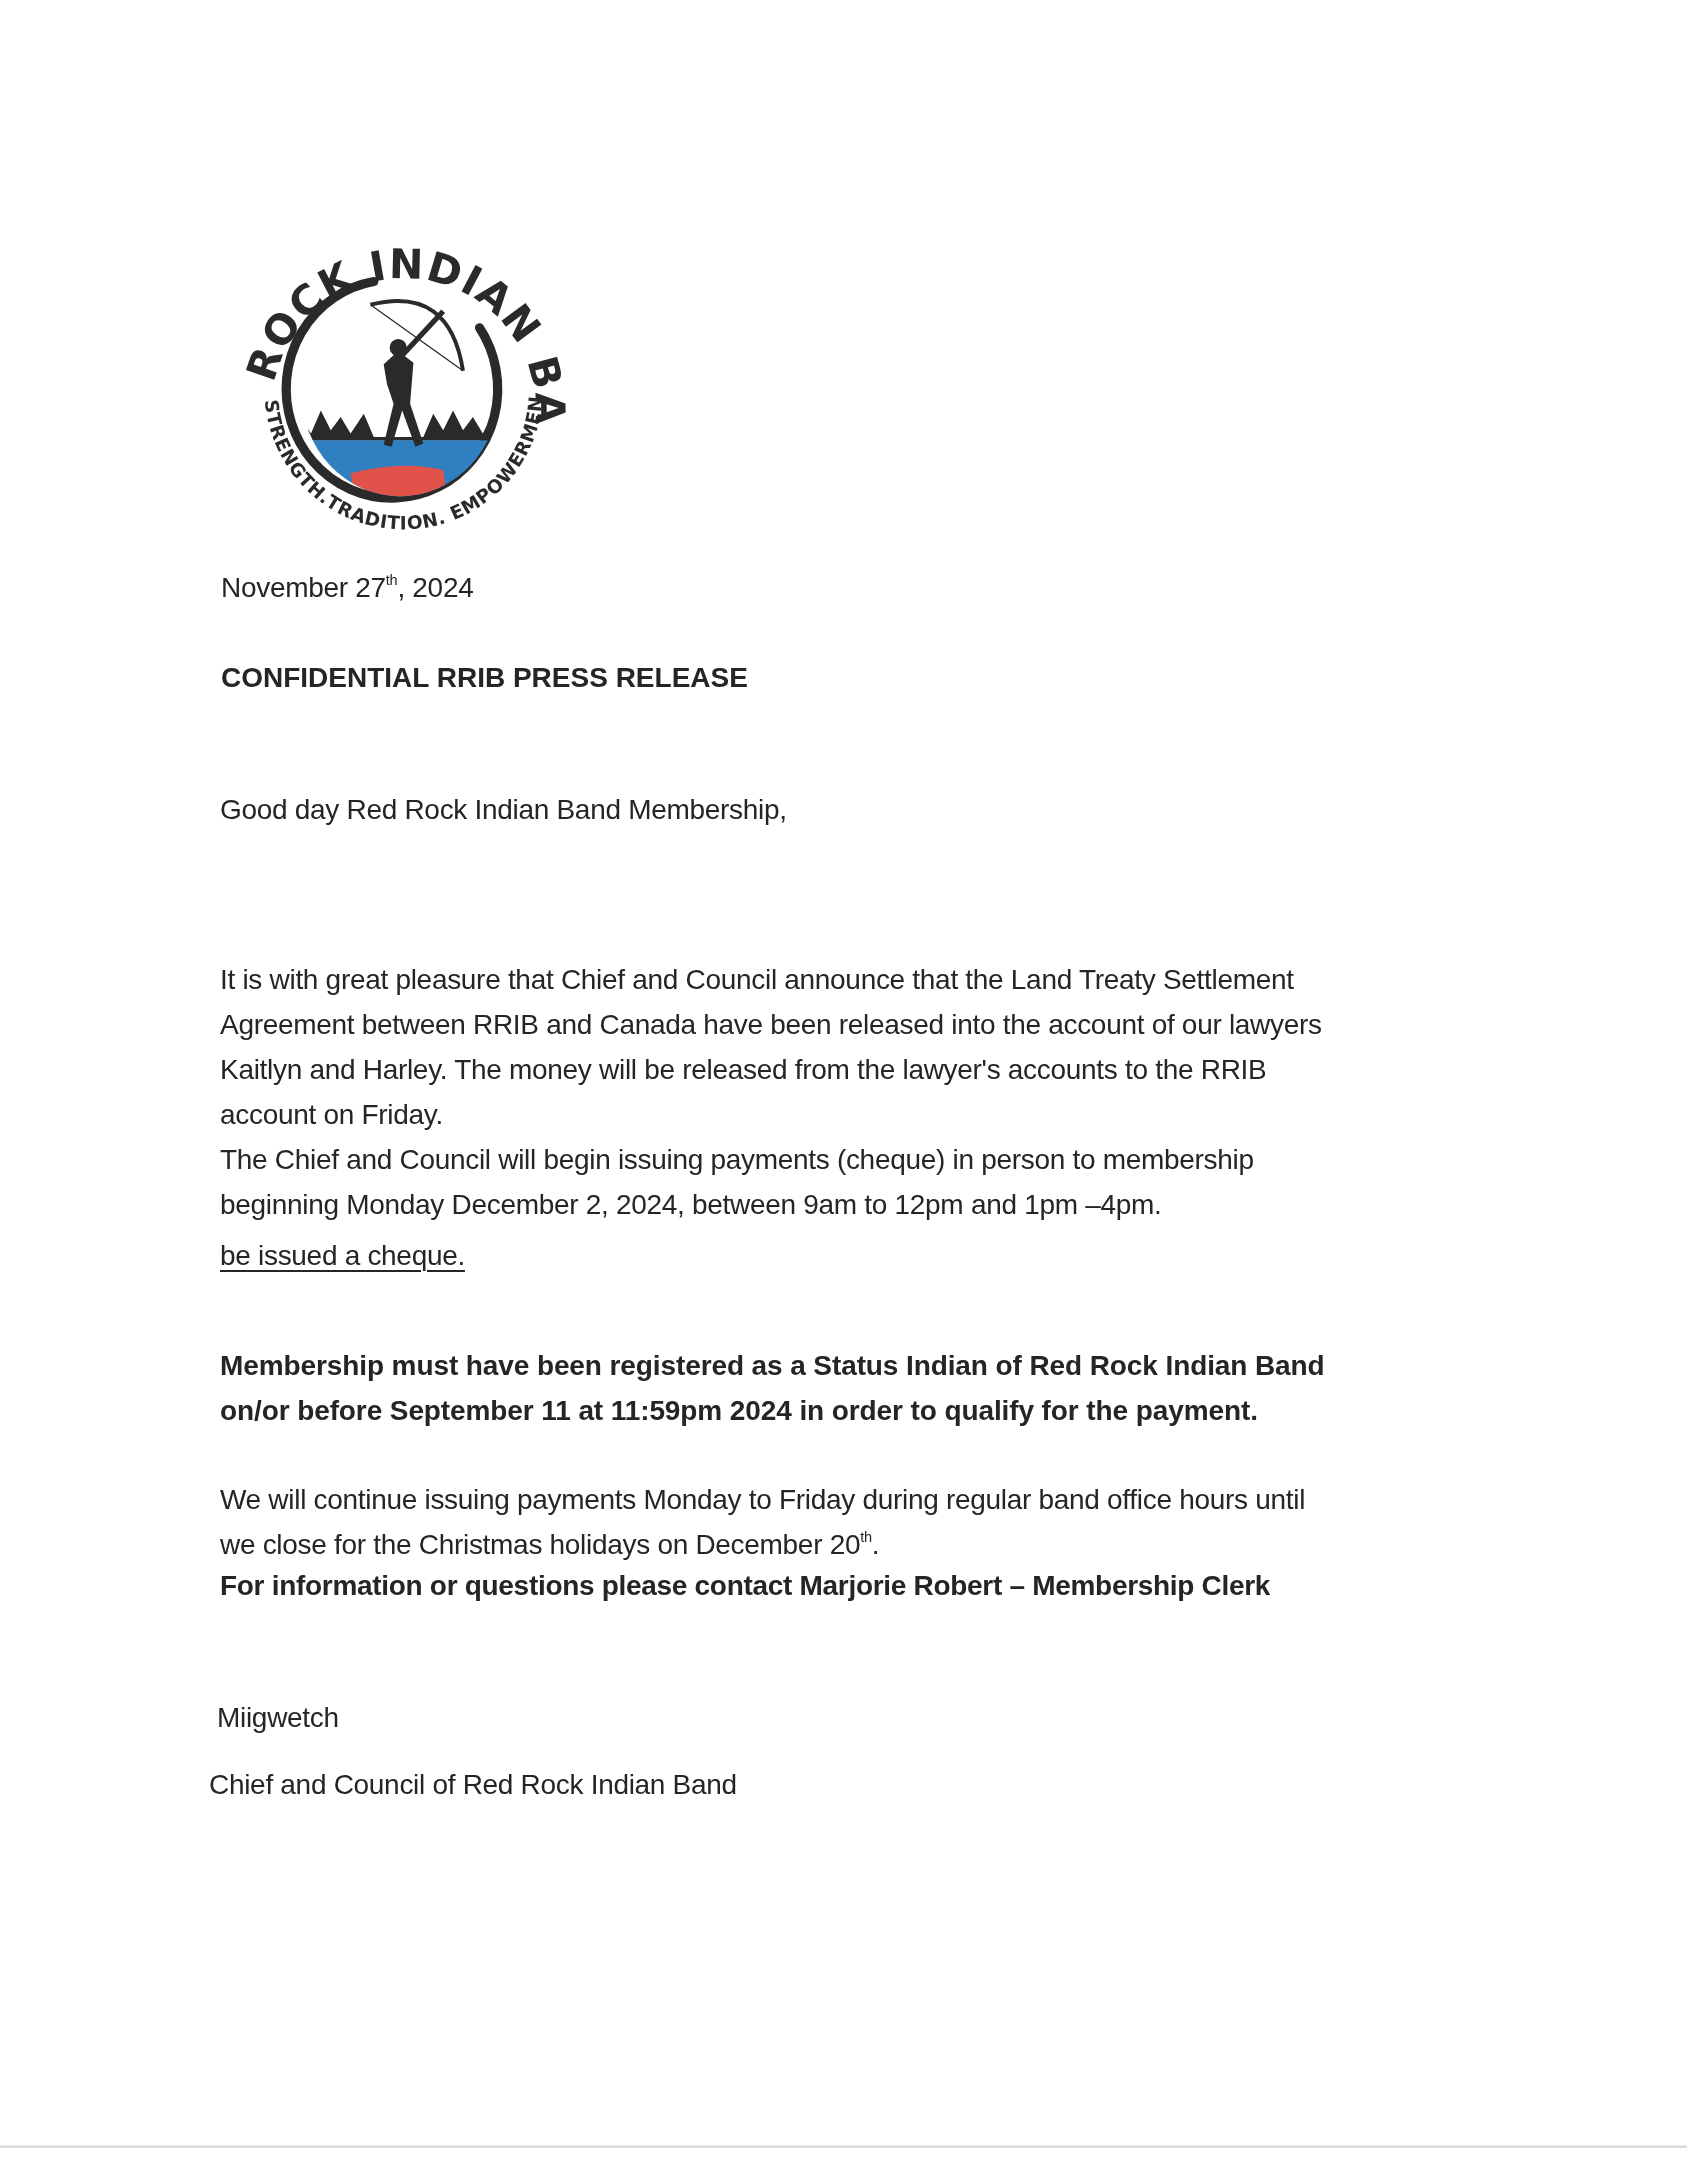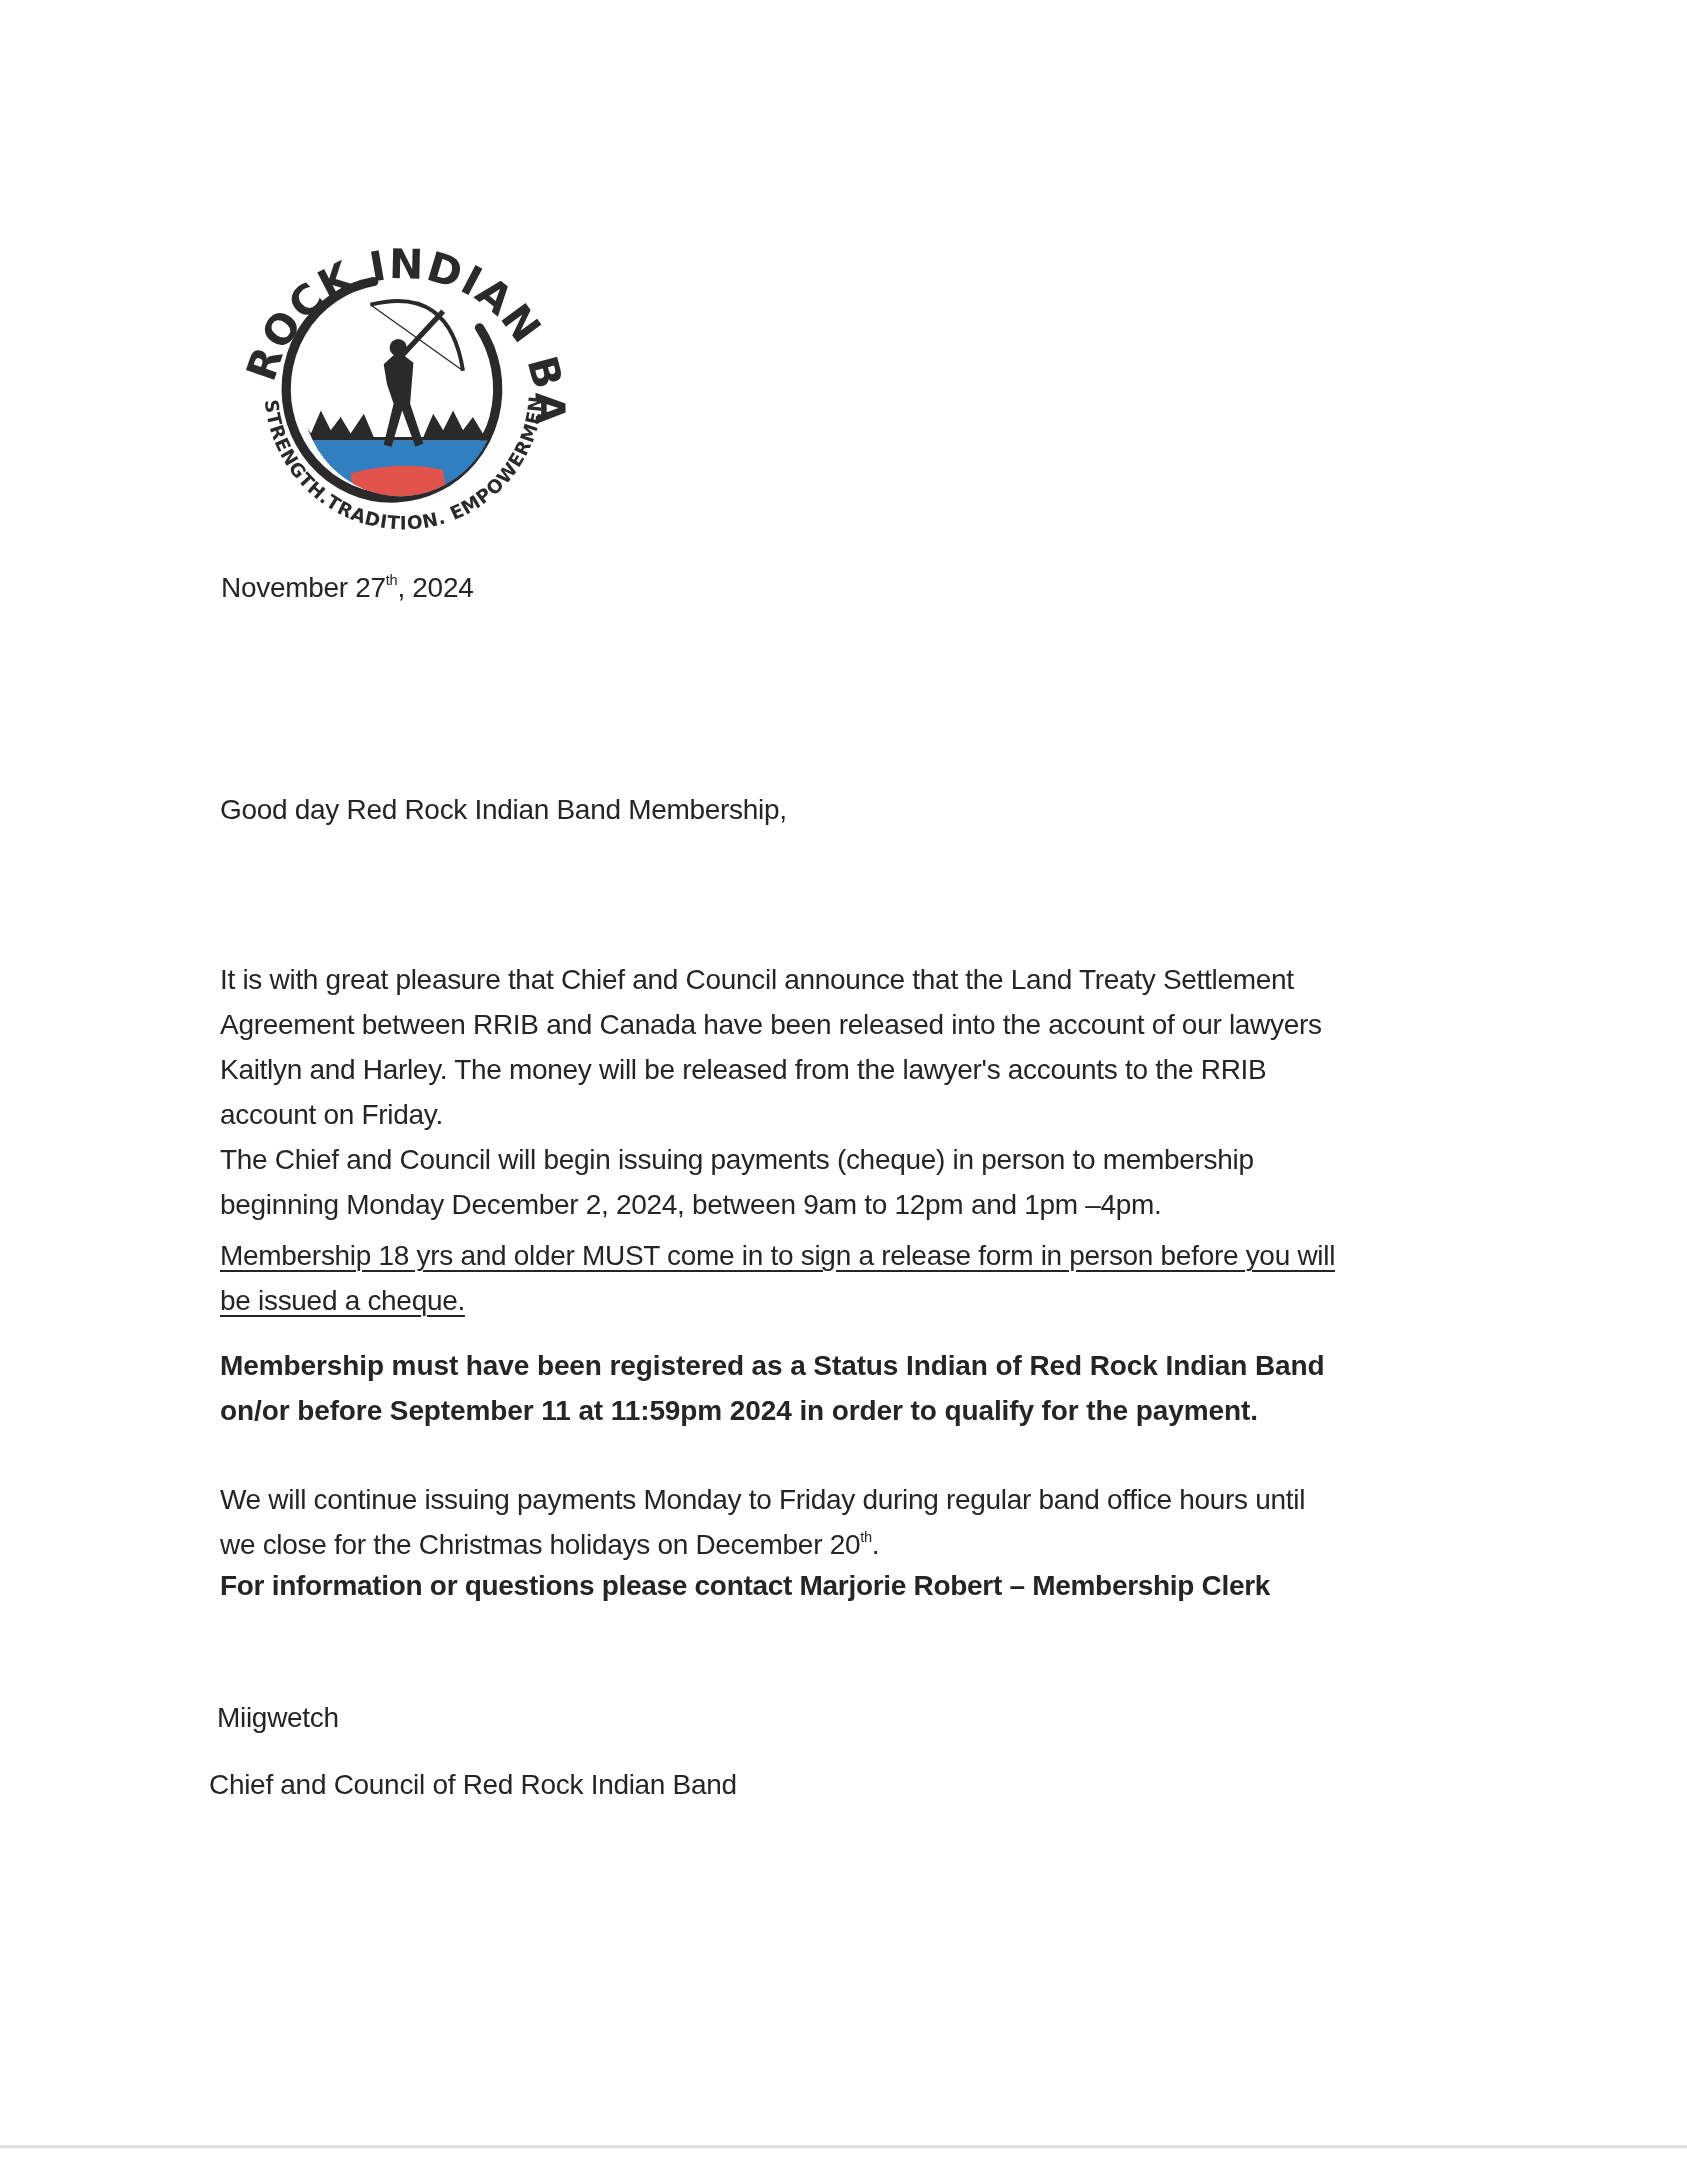--- a/index.html
+++ b/index.html
@@ -64,37 +64,37 @@
 
       <path d="M 220 140 Q 340 110 360 240" fill="none" stroke="#2a2a2a" stroke-width="6"></path>
       <line x1="220" y1="140" x2="360" y2="240" stroke="#2a2a2a" stroke-width="2"></line>
 
       <line x1="265" y1="220" x2="330" y2="150" stroke="#2a2a2a" stroke-width="8"></line>
     </g>
   </svg>
 
   <div class="text date"><span>November 27</span><sup>th</sup><span>, 2024</span></div>
 
+  <div class="text heading">CONFIDENTIAL RRIB PRESS RELEASE</div>
 
   <div class="text greeting">Good day Red Rock Indian Band Membership,</div>
 
   <div class="text p1">
     <span class="line">It is with great pleasure that Chief and Council announce that the Land Treaty Settlement</span>
     <span class="line">Agreement  between RRIB and Canada have been released into the account of our lawyers</span>
     <span class="line">Kaitlyn and Harley. The money will be released  from the lawyer's accounts to the RRIB</span>
     <span class="line">account on Friday.</span>
   </div>
 
   <div class="text p2">
     <span class="line">The Chief and Council will begin issuing payments (cheque) in person to membership</span>
     <span class="line">beginning Monday December 2, 2024, between 9am to 12pm and 1pm –4pm.</span>
   </div>
 
   <div class="text p3">
-    <span class="line">Membership 18 yrs and older MUST come in to sign a release form in person before you will</span>
     <span class="line">be issued a cheque.</span>
   </div>
 
   <div class="text p4">
     <span class="line">Membership  must have been registered as a Status Indian of Red Rock Indian Band</span>
     <span class="line">on/or before September 11 at 11:59pm 2024 in order to qualify for the payment.</span>
   </div>
 
   <div class="text p5">
     <span class="line">We will continue issuing payments Monday to Friday during regular band office hours until</span>

